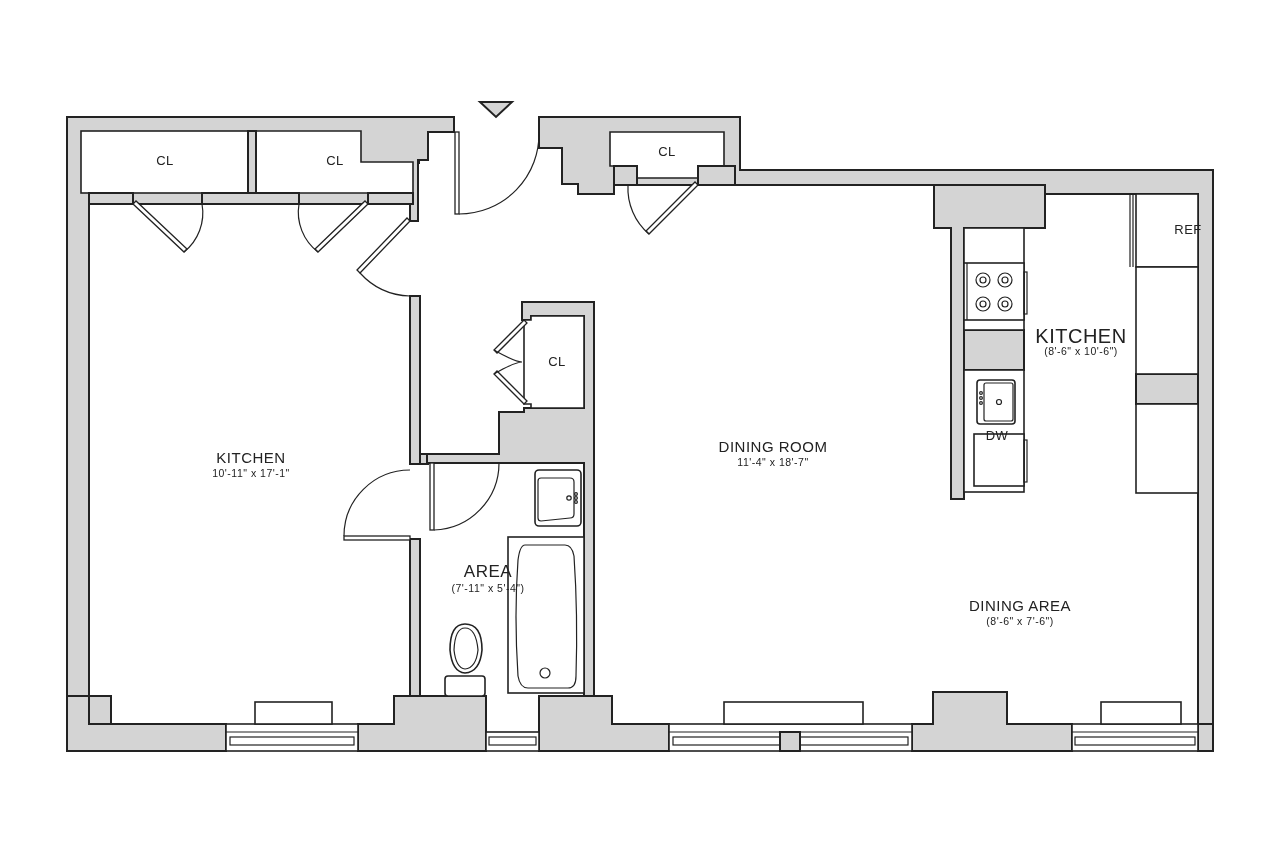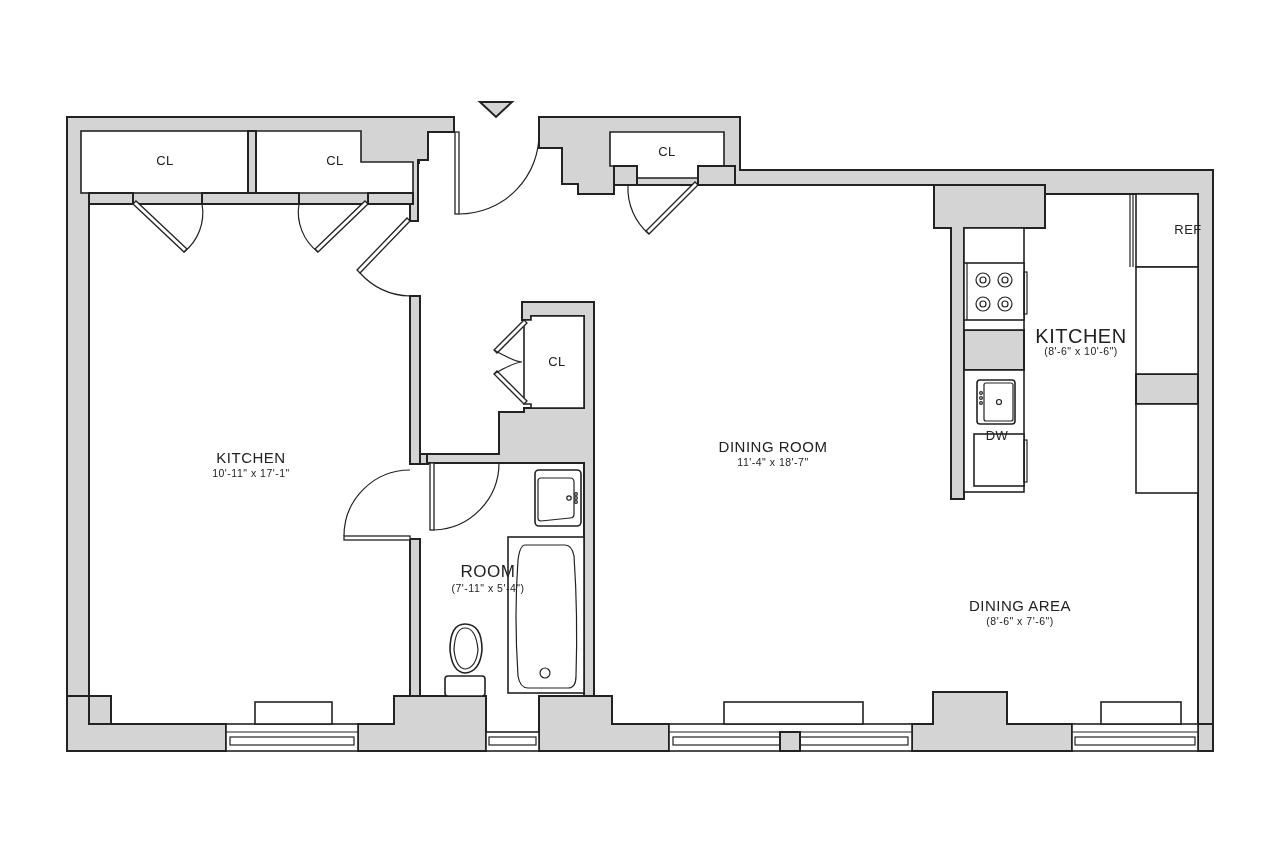--- a/index.html
+++ b/index.html
@@ -184,21 +184,21 @@
   <div class="room-name">DINING ROOM</div>
   <div class="room-dim">11'-4" x 18'-7"</div>
 </div>
 
 <div class="label" style="left:1081px; top:327px;">
   <div class="room-name kitchen-name">KITCHEN</div>
   <div class="room-dim">(8'-6" x 10'-6")</div>
 </div>
 
 <div class="label" style="left:488px; top:562px;">
-  <div class="room-name bath-name">ROOM</div>
+  <div class="room-name bath-name">AREA</div>
   <div class="room-dim">(7'-11" x 5'-4")</div>
 </div>
 
 <div class="label" style="left:1020px; top:597px;">
   <div class="room-name">DINING AREA</div>
   <div class="room-dim">(8'-6" x 7'-6")</div>
 </div>
 
 <div class="label fix" style="left:1164px; top:222px;margin-left:24px;">REF</div>
 <div class="label fix" style="left:997px; top:428px;">DW</div>

